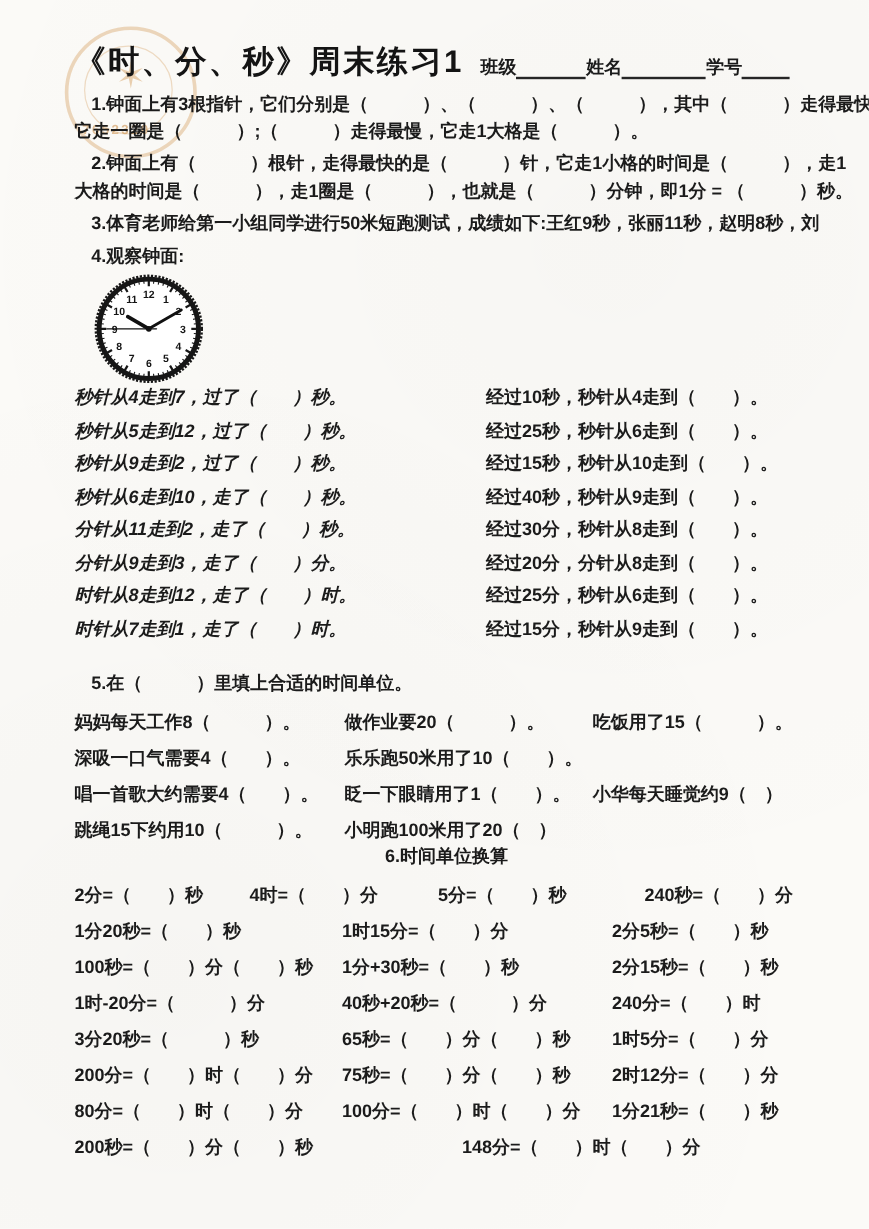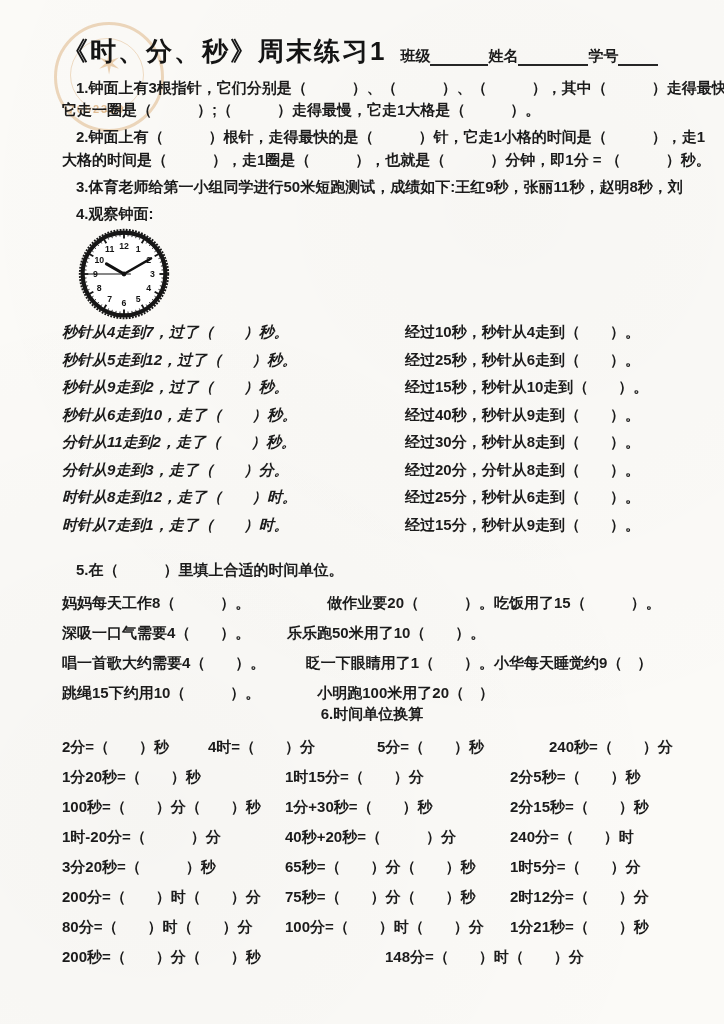--- a/index.html
+++ b/index.html
@@ -42,26 +42,26 @@
 
   
   .twocol{display:flex;margin-top:4px;}
   .col-left{flex:0 0 343px;font-style:italic;}
   .col-right{flex:1;}
   .fill-line{font-size:15px;line-height:16px;margin:0 0 11.5px 0;white-space:nowrap;}
 
   
   .sec5-header{margin-top:15px;}
   .grid-row{display:flex;margin-top:13px;white-space:nowrap;}
-  .c5a{flex:0 0 225px;} .c5b{flex:0 0 207px;text-align:right;} .c5c{flex:1;}
+  .c5a{flex:0 0 225px;} .c5b{flex:0 0 207px;} .c5c{flex:1;}
   .gcell{font-size:15px;line-height:17px;}
 
   
   .sec6-header{margin-top:2px;text-align:center;}
-  .c6r1a{flex:0 0 146px;} .c6r1b{flex:0 0 157px;} .c6r1c{flex:0 0 172px;margin-left:12px;} .c6r1d{flex:1;}
+  .c6r1a{flex:0 0 146px;} .c6r1b{flex:0 0 157px;} .c6r1c{flex:0 0 172px;} .c6r1d{flex:1;}
   .c6a{flex:0 0 223px;} .c6b{flex:0 0 225px;} .c6c{flex:1;}
   .c6wide{flex:0 0 323px;}
 </style>
 </head>
 <body>
 
 <div class="sheet">
 
   <div class="stamp">
     <div class="stamp-inner"></div>

